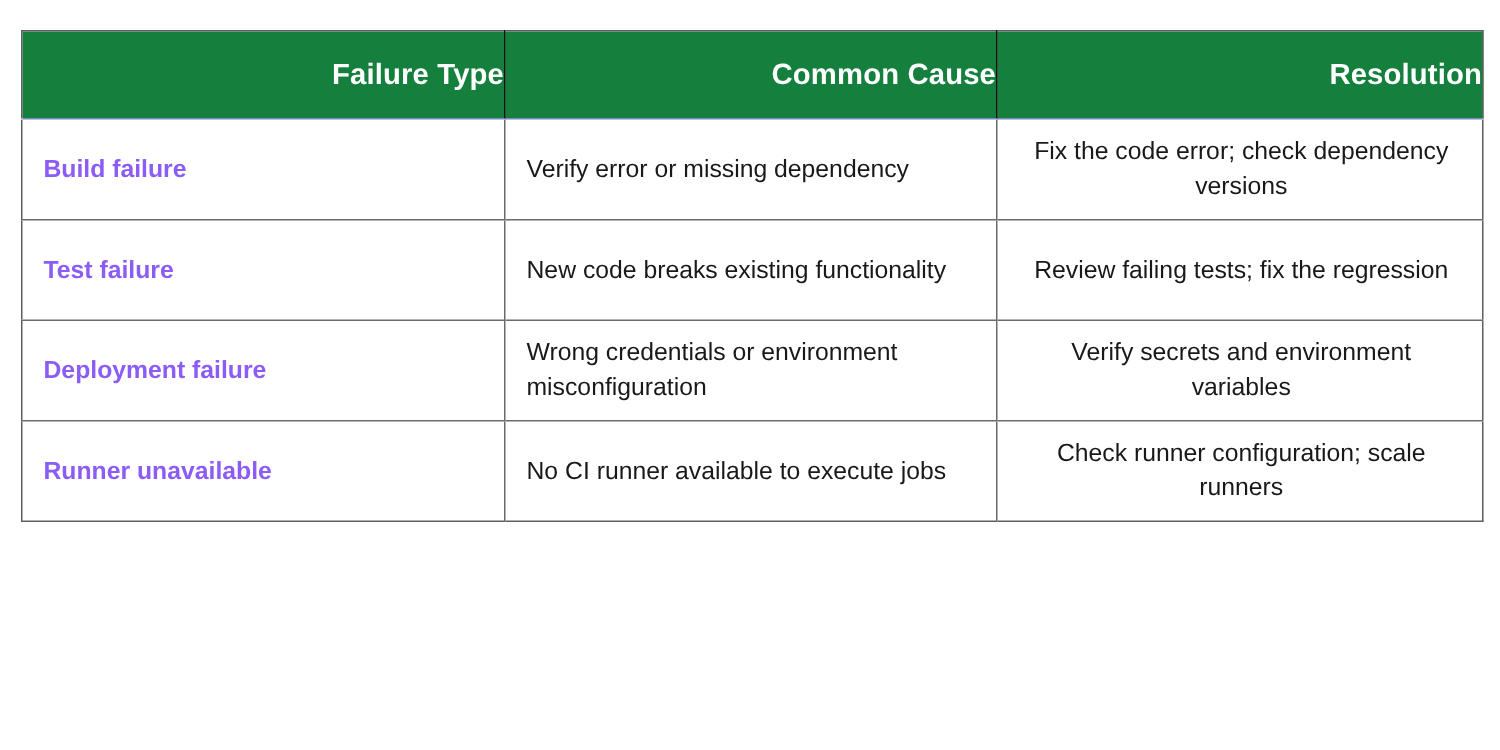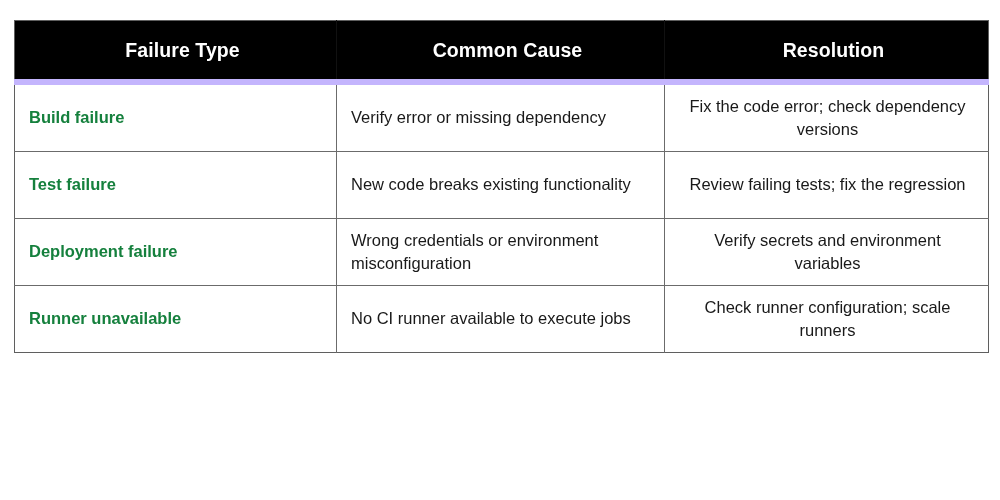--- a/index.html
+++ b/index.html
@@ -29,30 +29,30 @@
     border-collapse: collapse;
     table-layout: fixed;
     border: 1px solid #5f5f5f;
   }
 
   table.failure-table col.c1 { width: 322px; }
   table.failure-table col.c2 { width: 328px; }
   table.failure-table col.c3 { width: 324px; }
 
   thead th {
-    background: #000000;
+    background: #15803d;
     color: #ffffff;
     font-size: 19.5px;
     font-weight: bold;
-    text-align: center;
+    text-align: right;
     padding: 0 0 0 14px;
     height: 58px;
     line-height: 58px;
     border-right: 1px solid #111111;
-    border-bottom: 6px solid #c4b5fd;
+    border-bottom: 1px solid #c4b5fd;
     white-space: nowrap;
     letter-spacing: 0.1px;
   }
   thead th:last-child {
     border-right: none;
   }
 
   tbody td {
     border-top: 1px solid #6b6b6b;
     border-right: 1px solid #6b6b6b;
@@ -68,21 +68,21 @@
     border-right: none;
     text-align: center;
   }
   tbody tr:first-child td {
     border-top: none;
   }
 
   tbody td.type-cell {
     font-weight: bold;
     font-size: 16.5px;
-    color: #15803d;
+    color: #8b5cf6;
   }
 </style>
 </head>
 <body>
 
 <div id="table-wrap">
   <table class="failure-table">
     <colgroup>
       <col class="c1">
       <col class="c2">

